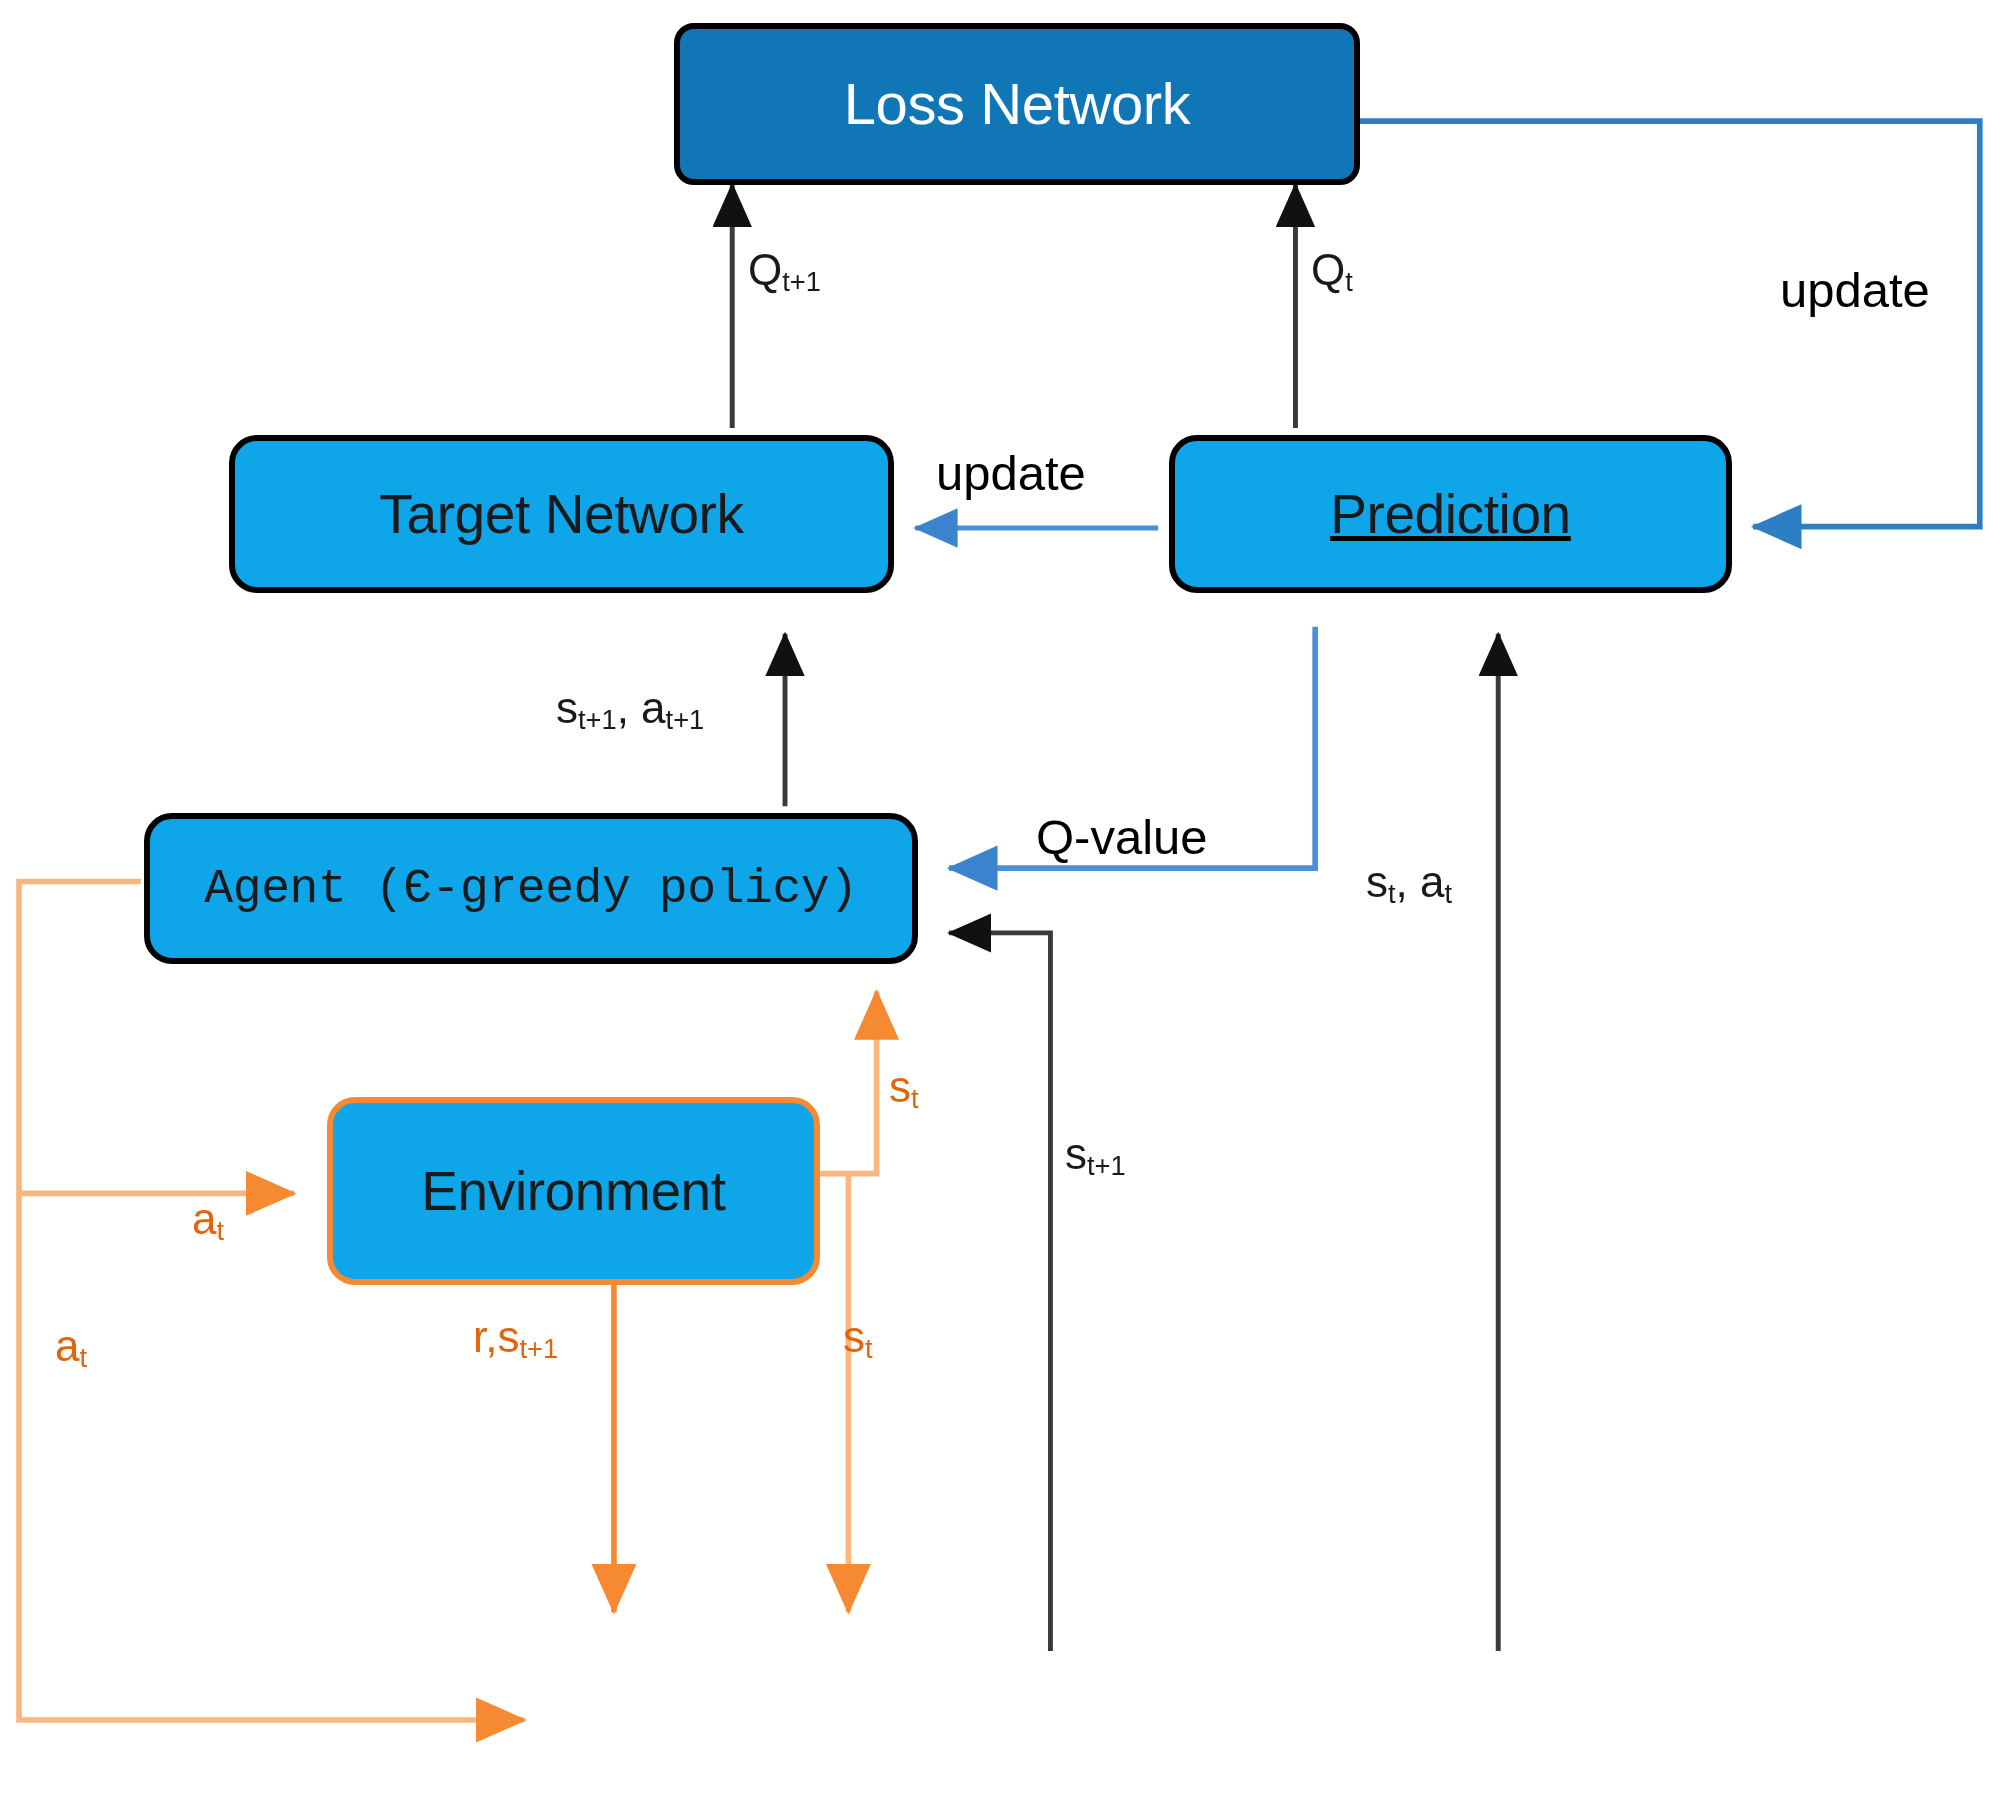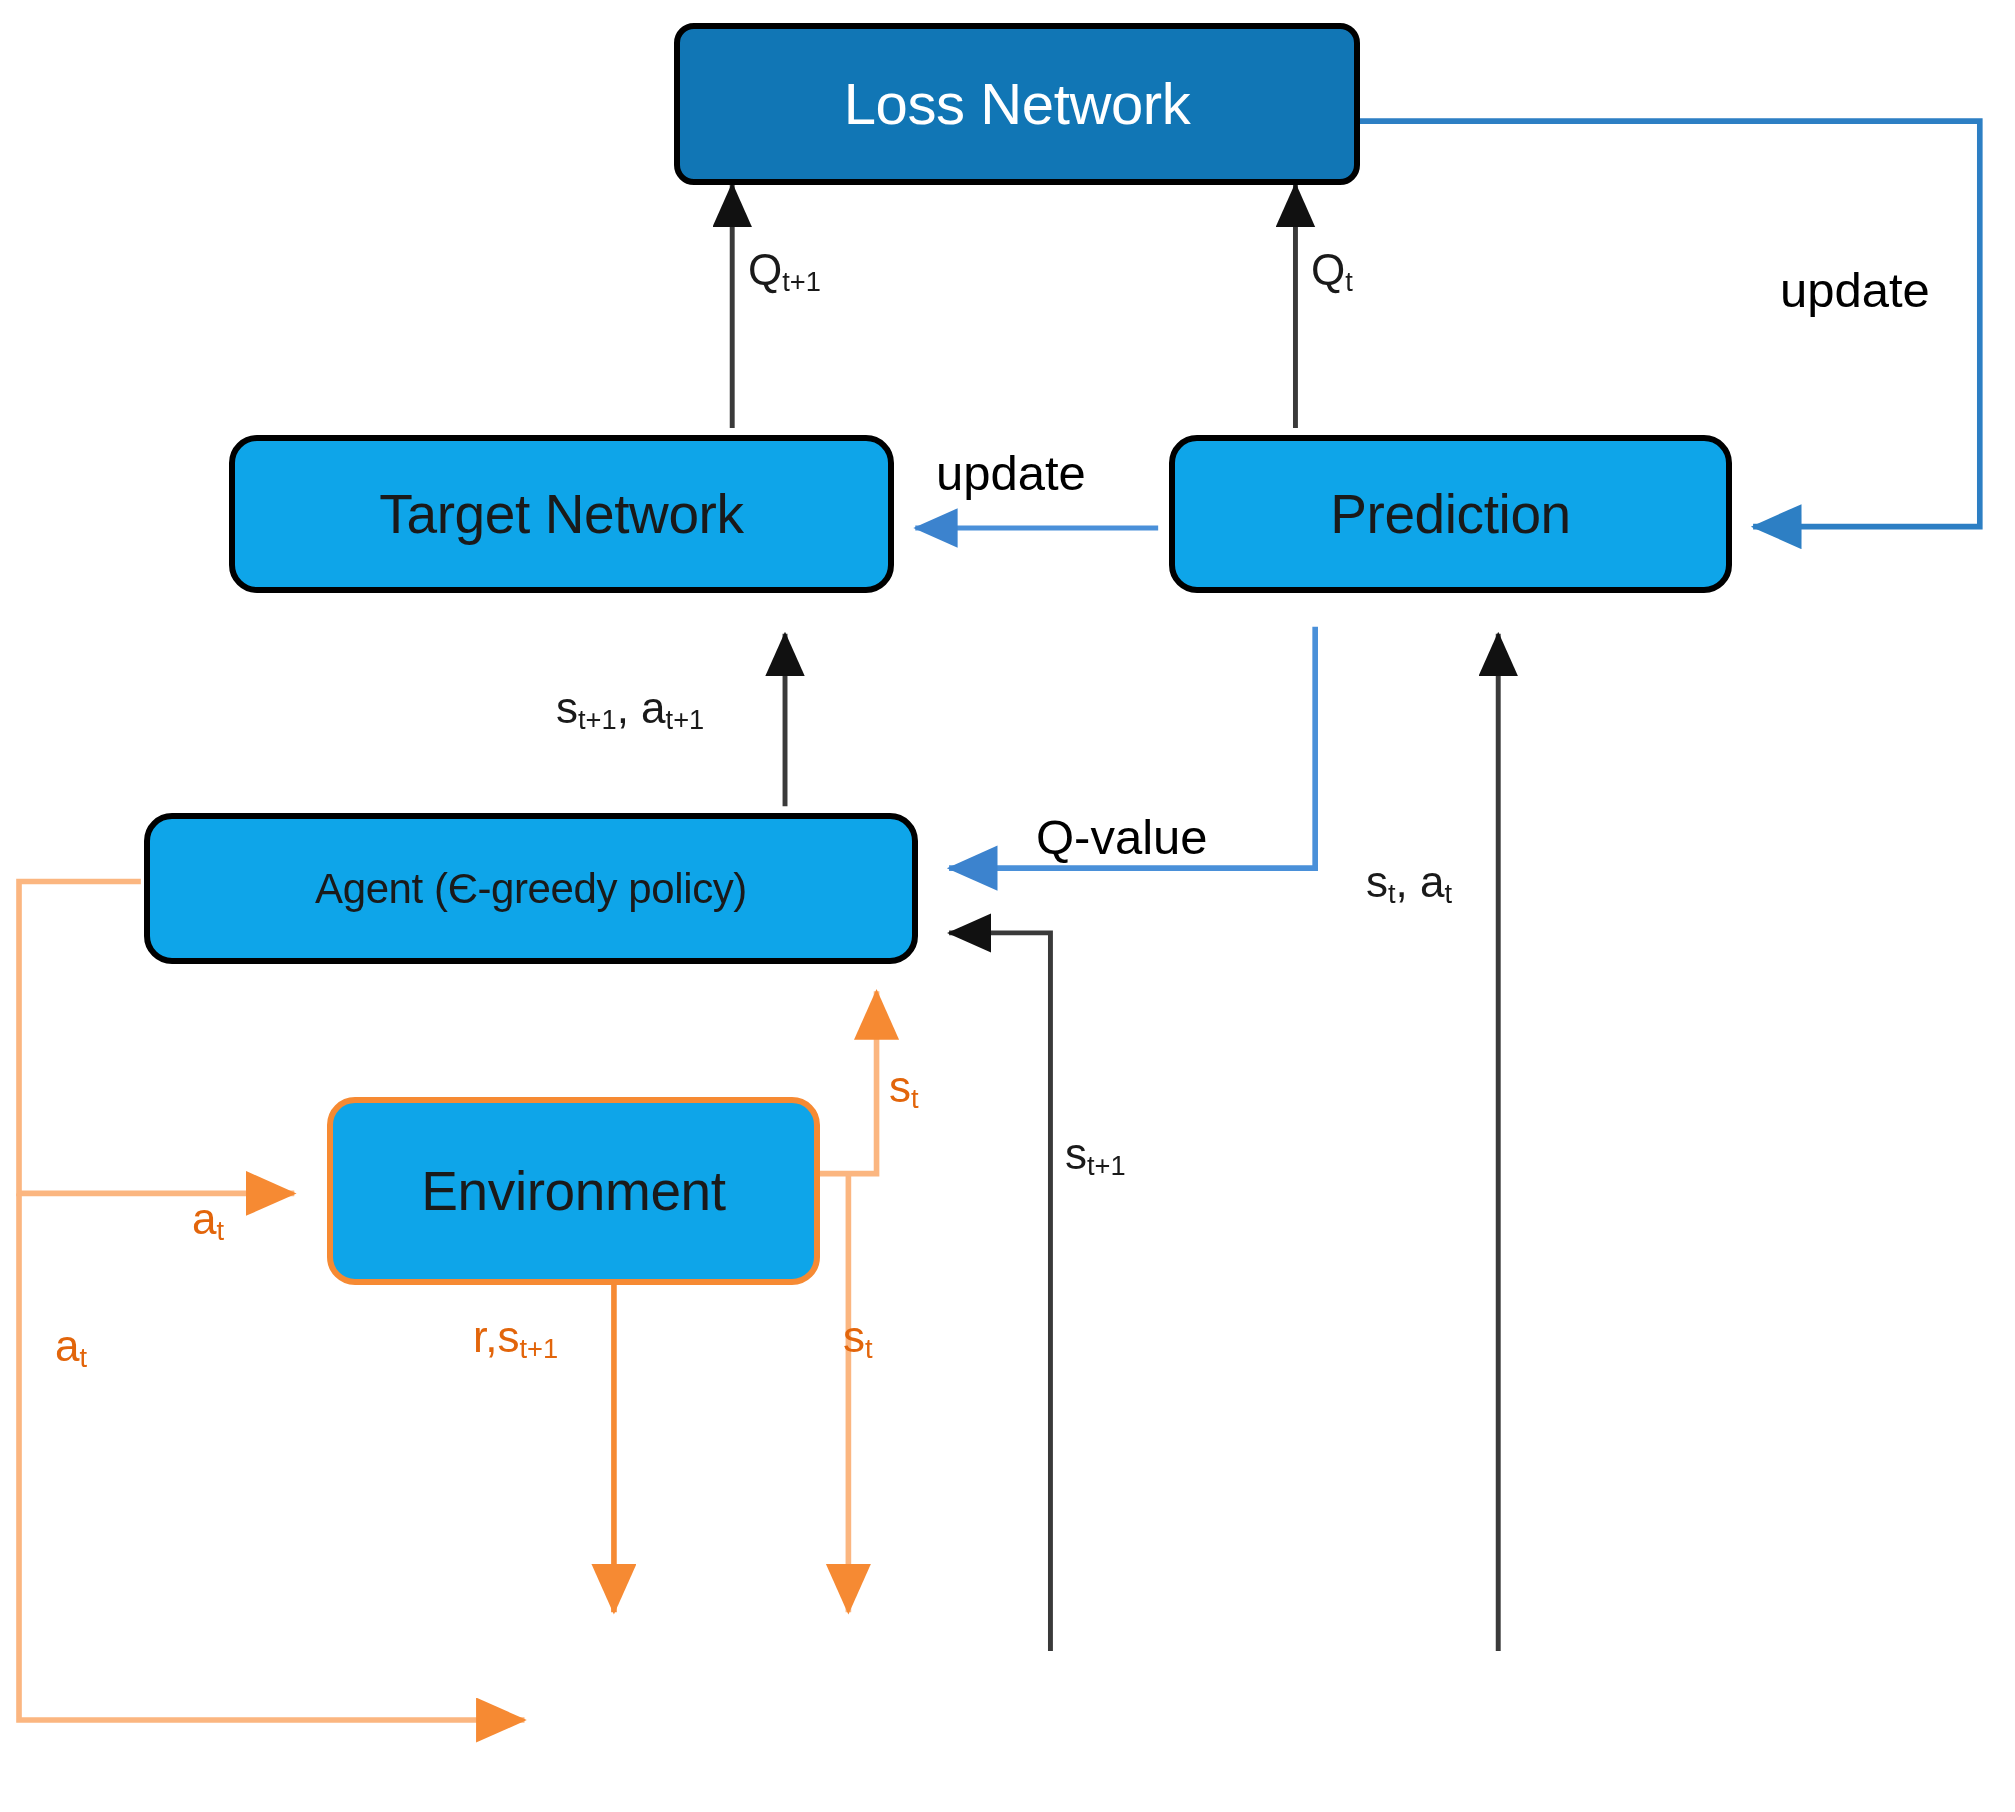--- a/index.html
+++ b/index.html
@@ -50,22 +50,22 @@
     border-radius: 20px;
   }
   .node-label {
     font-family: "Liberation Sans", sans-serif;
     font-size: 55px;
     color: #1a1a1a;
     white-space: nowrap;
     letter-spacing: -0.4px;
   }
   .node-label.serif {
-    font-family: Liberation Sans, sans-serif;
-    font-size: 42px;
+    font-family: Liberation Mono, monospace;
+    font-size: 48px;
   }
   .node-label.on-blue {
     color: #ffffff;
     font-size: 58px;
   }
   .edge-label {
     position: absolute;
     font-family: "Liberation Sans", sans-serif;
     font-size: 44px;
     color: #1a1a1a;
@@ -141,21 +141,21 @@
   </svg>
 
   <div class="node-box node-blue-fill" style="left:674px; top:22.5px; width:686px; height:162px;">
     <span class="node-label on-blue">Loss Network</span>
   </div>
 
   <div class="node-box node-black" style="left:229px; top:435px; width:665px; height:158px;">
     <span class="node-label">Target Network</span>
   </div>
 
-  <div class="node-box node-black" style="left:1169px; top:435px; width:563px; height:158px;">
+  <div class="node-box node-black" style="left:1169px; top:435px; width:563px; height:158px;text-decoration:underline;">
     <span class="node-label">Prediction</span>
   </div>
 
   <div class="node-box node-black" style="left:144px; top:813px; width:774px; height:151px;">
     <span class="node-label serif">Agent (Є-greedy policy)</span>
   </div>
 
   <div class="node-box node-orange" style="left:327px; top:1097px; width:493px; height:188px;">
     <span class="node-label">Environment</span>
   </div>

